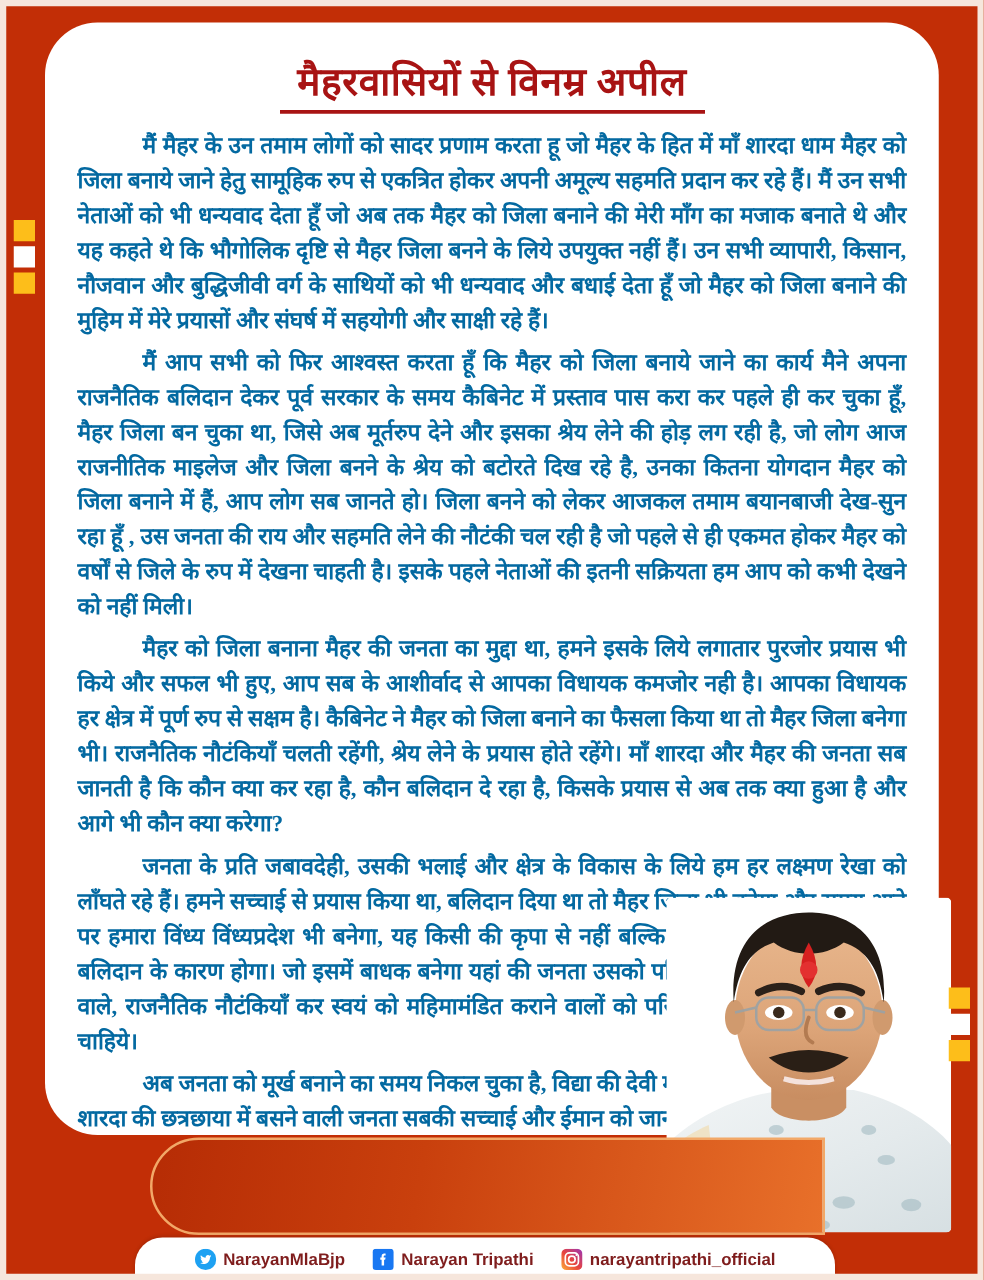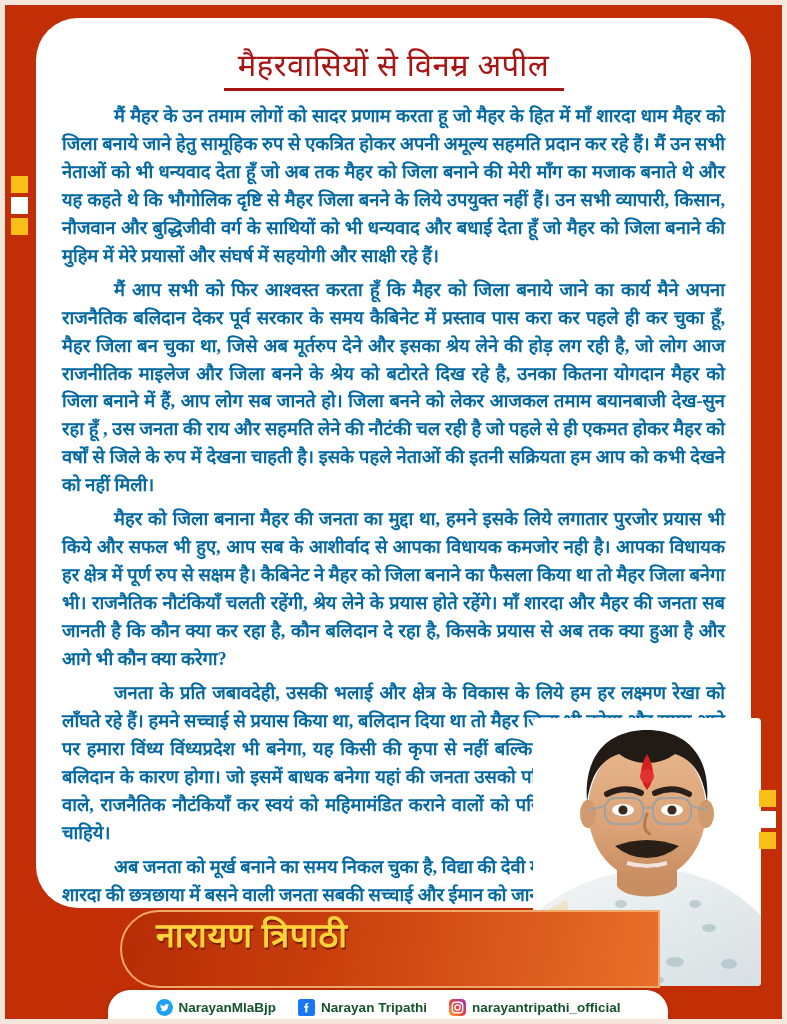--- a/index.html
+++ b/index.html
@@ -40,21 +40,21 @@
     z-index: 5;
     overflow: hidden;
   }
   .card-inner {
     padding: 18px 26px 10px 26px;
   }
   .title {
     text-align: center;
     color: #A81313;
     font-family: "Liberation Serif", serif;
-    font-weight: normal;
+    font-weight: bold;
     font-size: 31px;
     letter-spacing: 0.5px;
     margin: 12px 0 4px 0;
     line-height: 1.15;
   }
   .title-underline {
     width: 340px;
     height: 3px;
     background: #A81313;
     margin: 0 auto 12px auto;
@@ -156,21 +156,21 @@
     gap: 22px;
     z-index: 18;
     box-shadow: 0 -1px 3px rgba(0,0,0,0.15);
   }
   .social-item {
     display: flex;
     align-items: center;
     gap: 6px;
     font-size: 13.5px;
     font-weight: bold;
-    color: #14532d;
+    color: #7f1d1d;
     font-family: "Liberation Sans", sans-serif;
     white-space: nowrap;
   }
   .social-item .ico { width: 17px; height: 17px; display:block; flex: 0 0 17px; }
 </style>
 </head>
 <body>
 
 <div class="poster">
 
@@ -274,21 +274,20 @@
         <path d="M82 128 q32 -12 64 0 q-14 12 -32 12 q-18 0 -32 -12 Z" fill="#2A1F16"></path>
 
         <path d="M92 144 q22 12 44 0 q-22 9 -44 0 Z" fill="#9E4E43"></path>
         <path d="M94 145 q20 6 40 0" stroke="#F4E2DC" stroke-width="4" fill="none"></path>
       </g>
     </svg>
   </div>
 
   <div class="name-banner">
     <div class="nb-pad">
-      <div class="name">नारायण त्रिपाठी</div>
     </div>
   </div>
 
   <div class="social-bar">
 
     <div class="social-item">
       <svg class="ico" viewBox="0 0 24 24">
         <circle cx="12" cy="12" r="12" fill="#1DA1F2"></circle>
         <path d="M18.6 8.1c-.5.2-1 .4-1.5.4.5-.3.9-.8 1.1-1.4-.5.3-1.1.5-1.7.7-.5-.5-1.2-.8-1.9-.8-1.5 0-2.6 1.2-2.6 2.6 0 .2 0 .4.1.6-2.2-.1-4.1-1.2-5.4-2.8-.2.4-.4.8-.4 1.3 0 .9.5 1.7 1.2 2.2-.4 0-.8-.1-1.2-.3 0 1.3.9 2.3 2.1 2.6-.2.1-.5.1-.7.1-.2 0-.3 0-.5-.1.3 1 1.3 1.8 2.4 1.8-.9.7-2 1.1-3.2 1.1h-.6c1.1.7 2.5 1.2 3.9 1.2 4.7 0 7.2-3.9 7.2-7.2v-.3c.5-.4.9-.9 1.2-1.4z" fill="#FFFFFF"></path>
       </svg>

